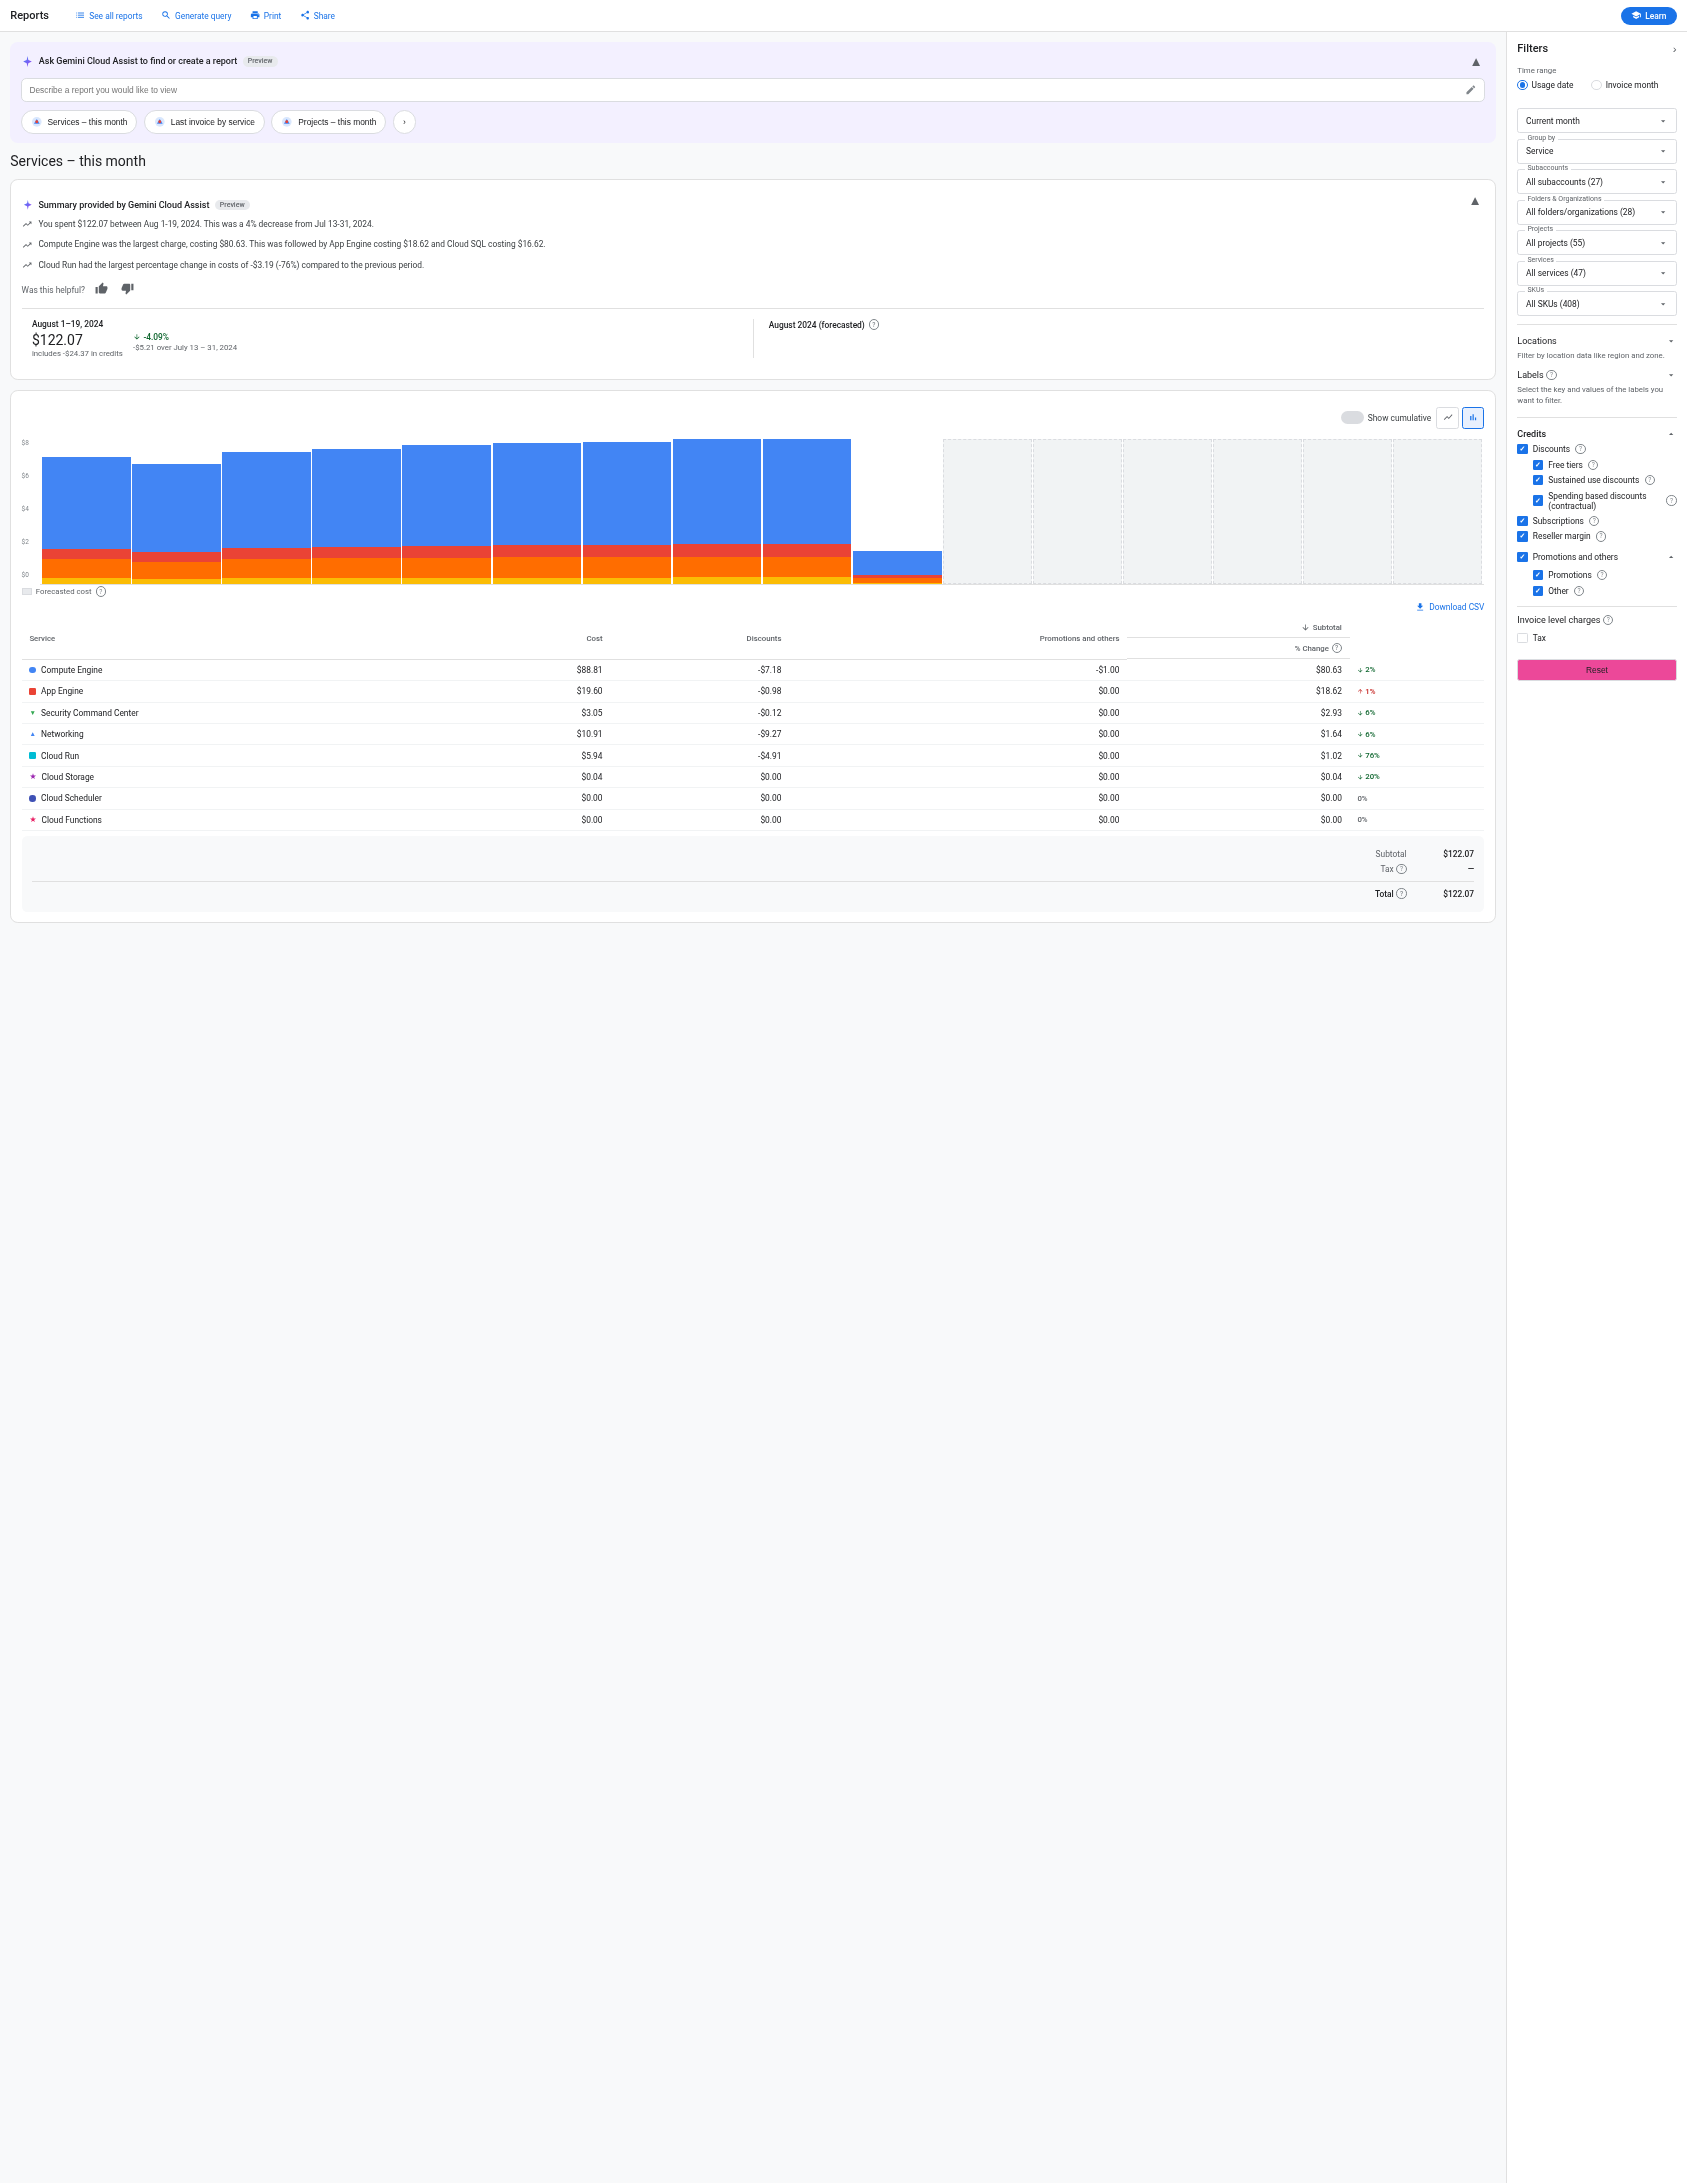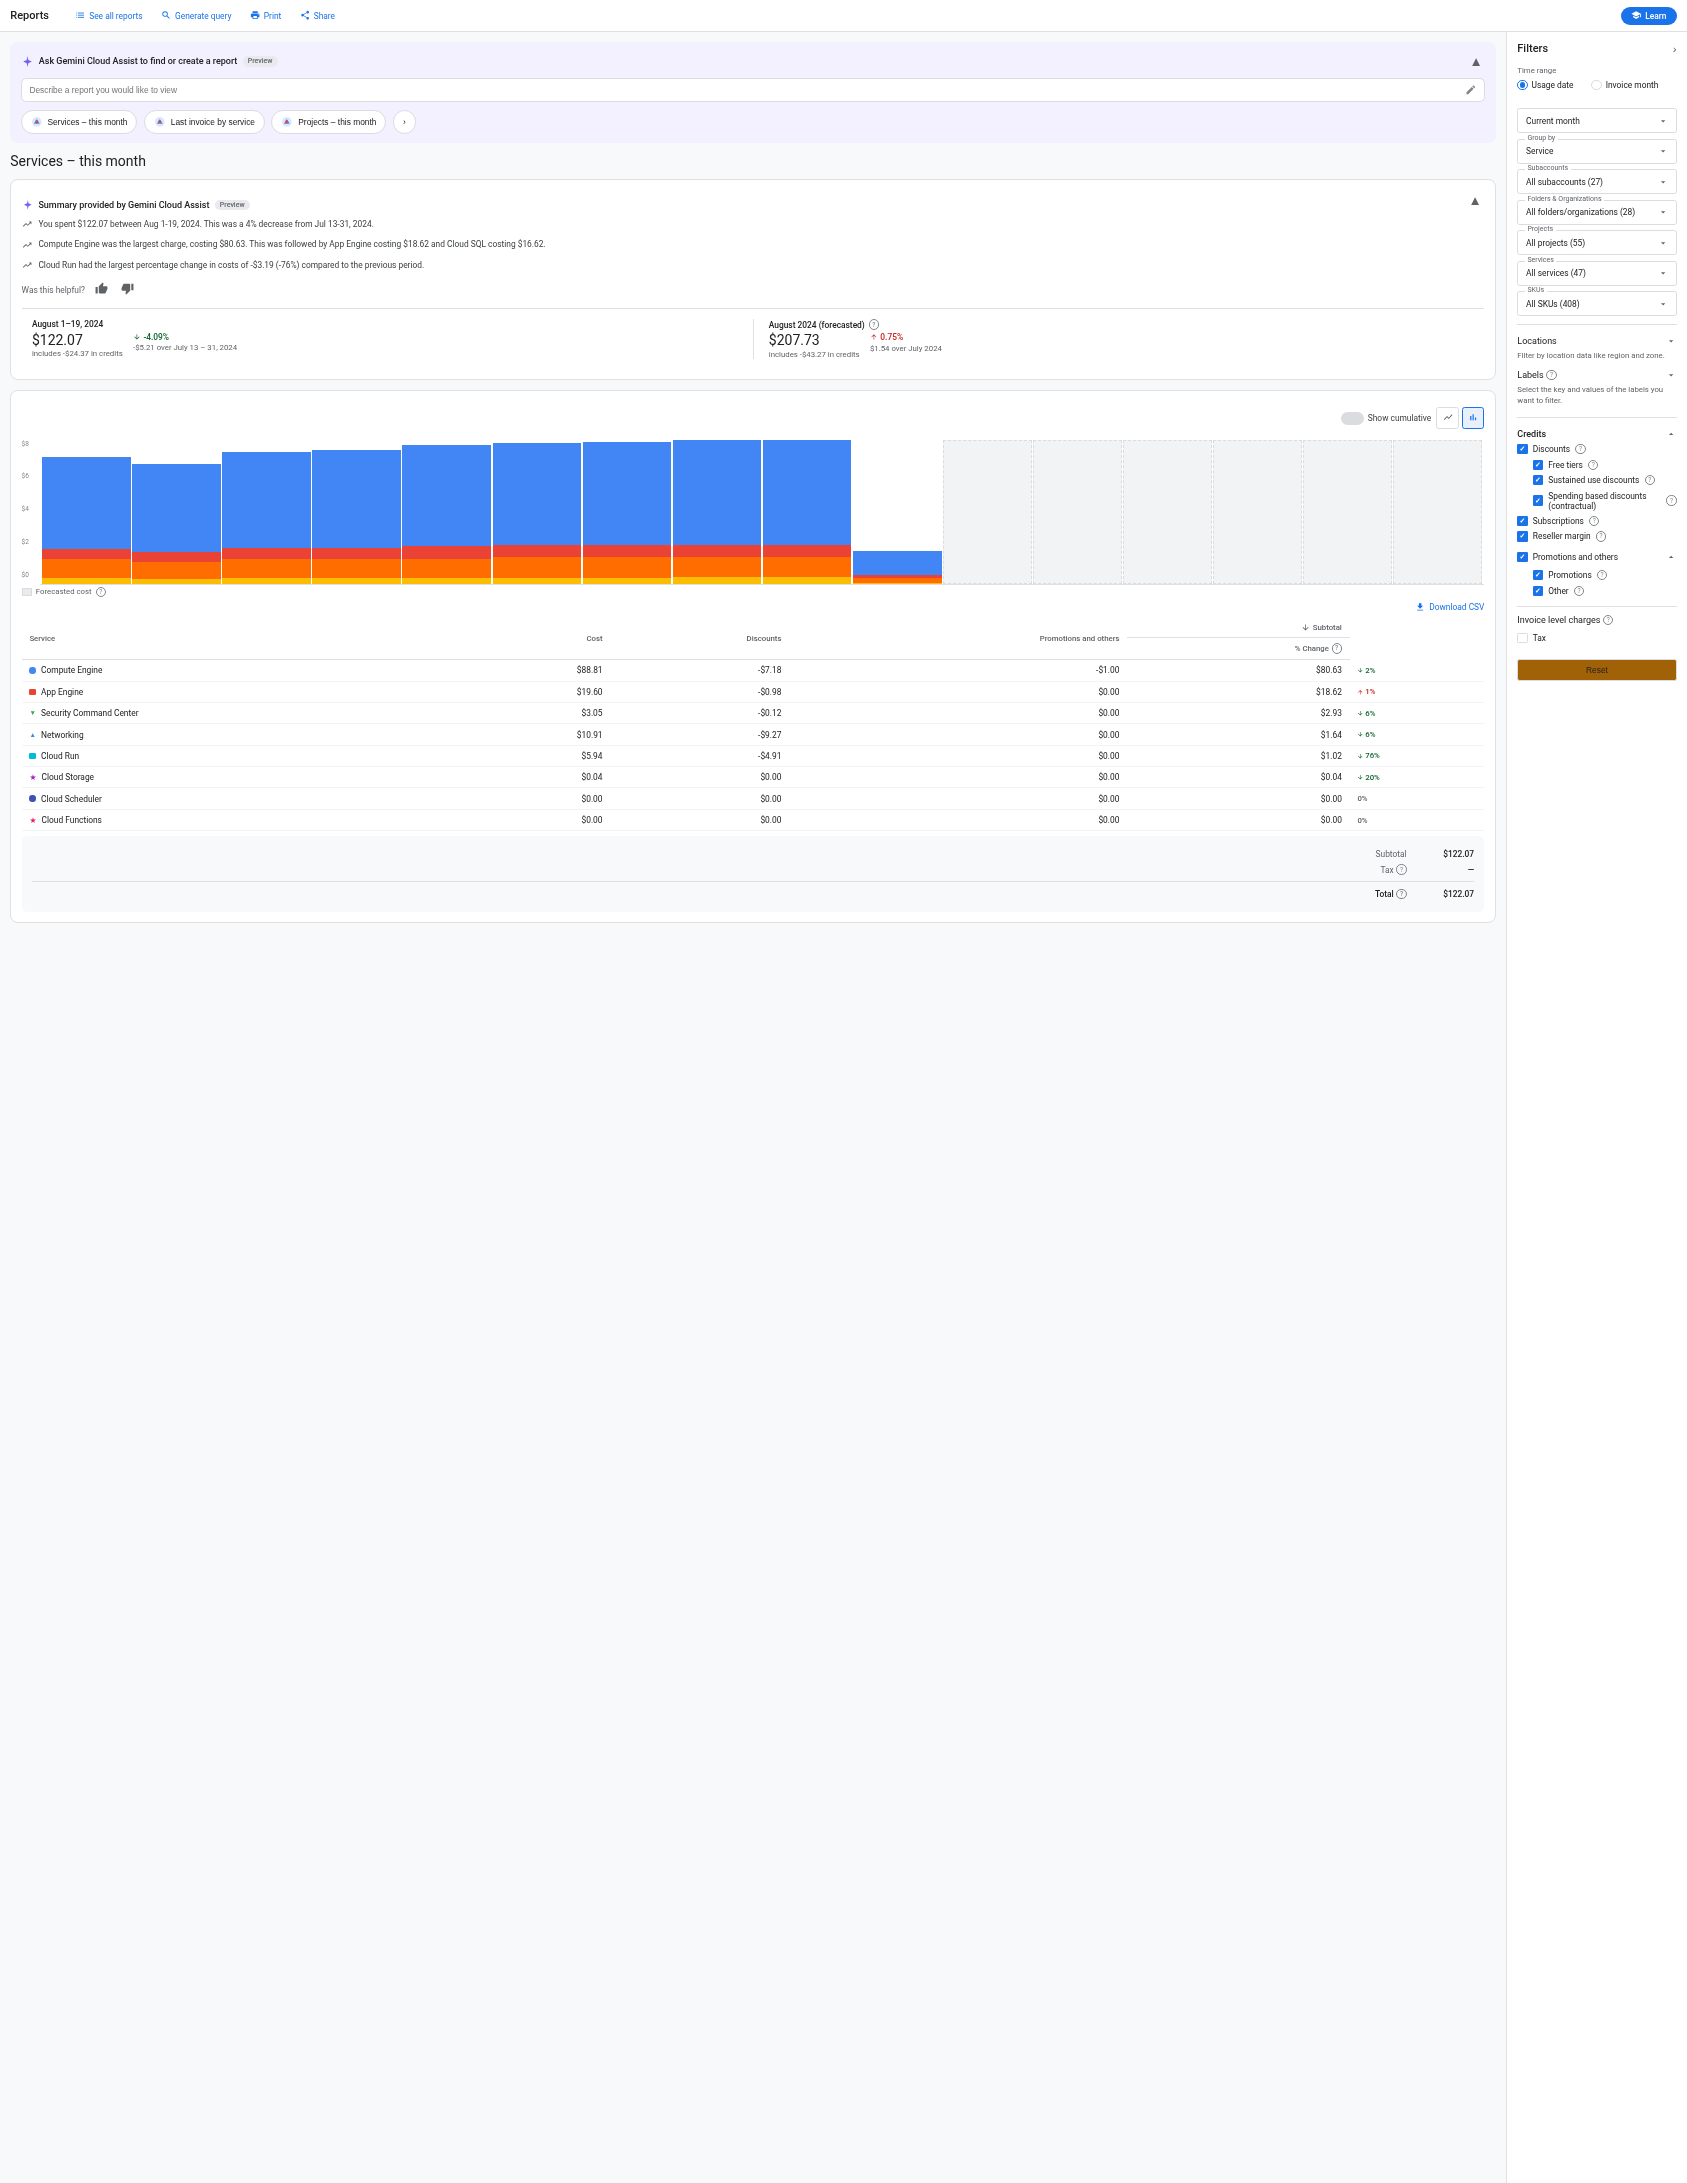--- a/index.html
+++ b/index.html
@@ -111,21 +111,21 @@
     .checkbox-item.indented { padding-left: 15.5px; }
     .checkbox-box { width: 10.3px; height: 10.3px; border-radius: 1.3px; background: #1a73e8; display: flex; align-items: center; justify-content: center; flex-shrink: 0; }
     .checkbox-box::after { content: '✓'; color: #fff; font-size: 7px; font-weight: bold; }
     .checkbox-empty { width: 10.3px; height: 10.3px; border-radius: 1.3px; border: 1.3px solid #dadce0; flex-shrink: 0; }
     .help-icon { width: 10.3px; height: 10.3px; border-radius: 50%; border: 0.6px solid #80868b; color: #80868b; font-size: 6.5px; display: inline-flex; align-items: center; justify-content: center; cursor: pointer; flex-shrink: 0; }
     .credits-section { margin-top: 5.2px; }
     .locations-section { margin-bottom: 5.2px; }
     .locations-header { display: flex; align-items: center; justify-content: space-between; font-size: 9px; cursor: pointer; padding: 2.6px 0; }
     .labels-header { display: flex; align-items: center; justify-content: space-between; font-size: 9px; cursor: pointer; padding: 2.6px 0; }
     .sidebar-note { font-size: 7.8px; color: #5f6368; margin: 2.6px 0 5.2px; line-height: 1.4; }
-    .reset-btn { width: 100%; padding: 5.2px; border: 0.6px solid #dadce0; border-radius: 2.6px; background: #a16207; font-size: 8.4px; cursor: pointer; color: #202124; margin-top: 5.2px; }
+    .reset-btn { width: 100%; padding: 5.2px; border: 0.6px solid #dadce0; border-radius: 2.6px; background: #ec4899; font-size: 8.4px; cursor: pointer; color: #202124; margin-top: 5.2px; }
     .invoice-charges { margin-bottom: 7.8px; }
     .invoice-charges-header { display: flex; align-items: center; gap: 2.6px; font-size: 9px; cursor: pointer; margin-bottom: 5.2px; }
 
     .filter-panel-title { font-size: 11px; font-weight: 500; margin-bottom: 10.3px; color: #202124; display: flex; align-items: center; justify-content: space-between; }
     .expand-btn { background: none; border: none; cursor: pointer; color: #5f6368; font-size: 11.6px; }
 
     .data-card { background: #fff; border-radius: 7.8px; border: 0.6px solid #e0e0e0; padding: 10.3px; }
   </style>
 </head>
 <body>
@@ -297,35 +297,20 @@
               <div class="stat-sub">-$5.21 over July 13 – 31, 2024</div>
             </div>
           </div>
         </div>
         <div style="width:0.6px;background:#e0e0e0;"></div>
         <div class="stat-block">
           <div class="stat-period" style="display:flex;align-items:center;gap:3.9px;">
             <span>August 2024 (forecasted)</span>
             <span class="help-icon">?</span>
           </div>
-          <div class="stat-row">
-            <div>
-              <div class="stat-amount">$207.73</div>
-              <div class="stat-sub">includes -$43.27 in credits</div>
-            </div>
-            <div>
-              <div class="stat-change up">
-                <svg width="7.8" height="7.8" viewBox="0 0 24 24" fill="#c5221f">
-                    <path d="M4 12l1.41 1.41L11 7.83V20h2V7.83l5.58 5.59L20 12l-8-8-8 8z"></path>
-                  </svg>
-                <span>0.75%</span>
-              </div>
-              <div class="stat-sub">$1.54 over July 2024</div>
-            </div>
-          </div>
         </div>
       </div>
     </div>
 
     <div class="data-card">
       <div class="chart-controls">
         <div class="show-cumulative">
           <div class="toggle-switch"></div>
           <span>Show cumulative</span>
         </div>

